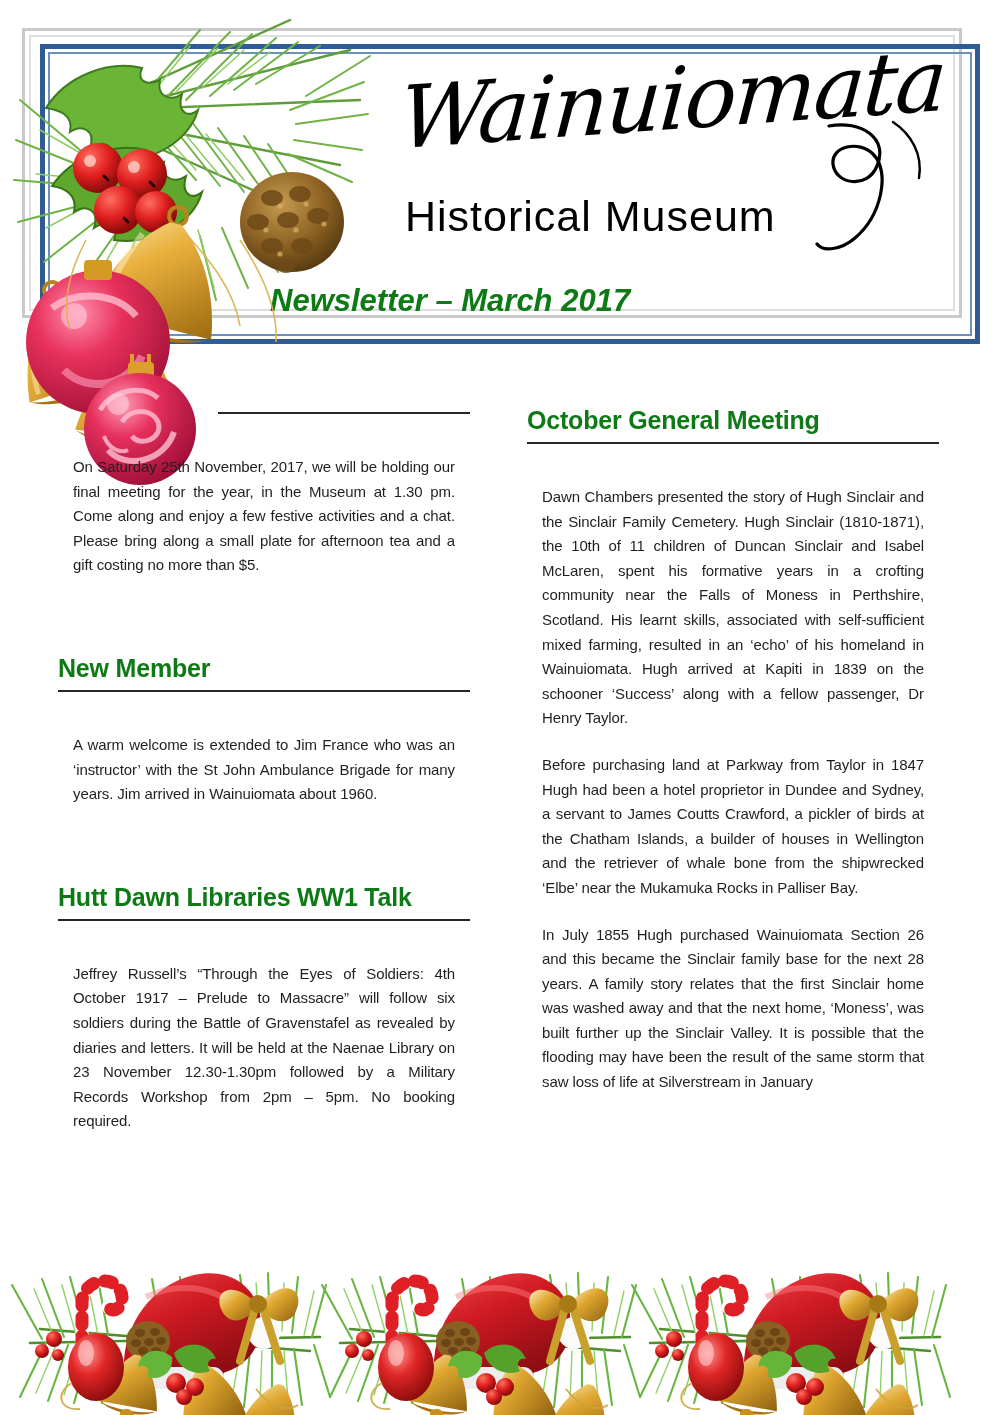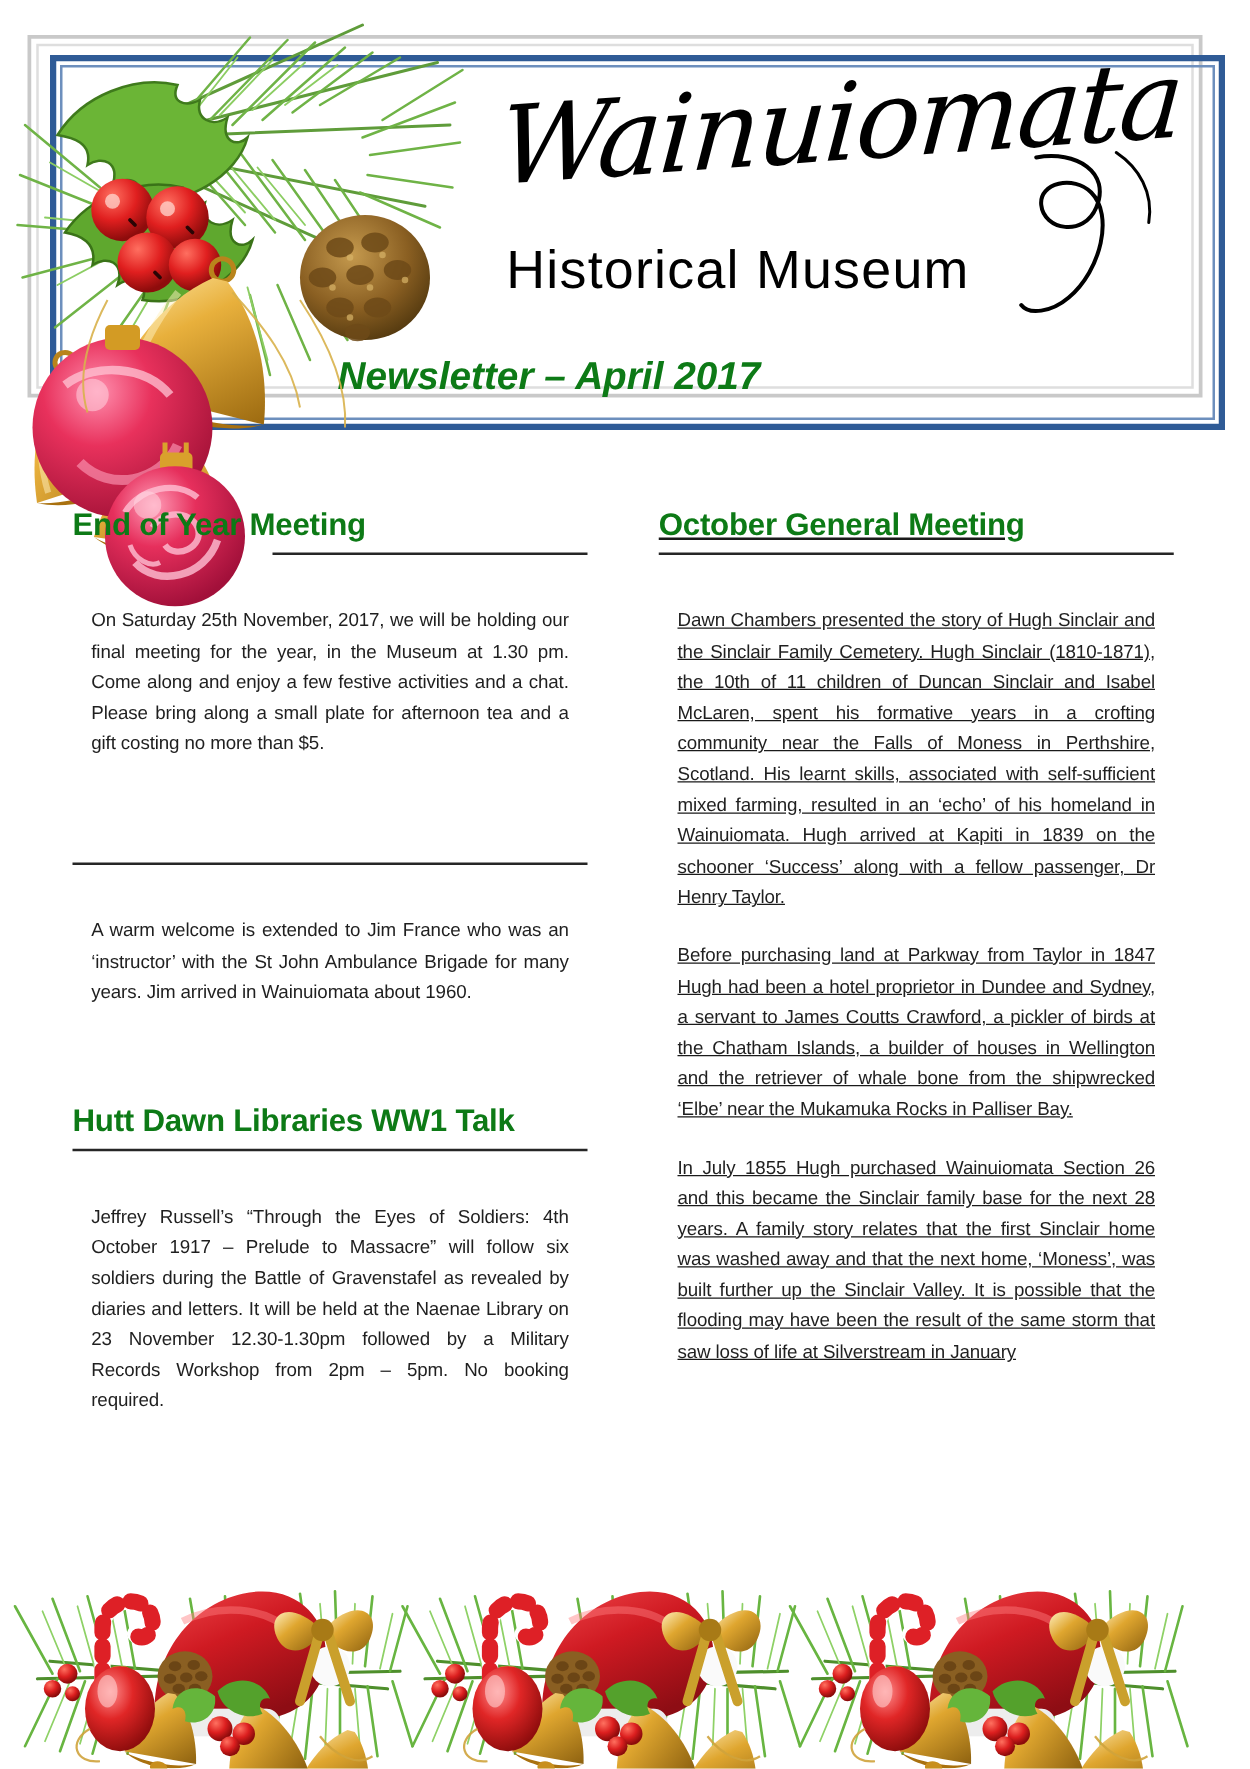--- a/index.html
+++ b/index.html
@@ -118,21 +118,21 @@
     position: absolute;
     left: 0; top: 405px;
     width: 1000px;
   }
   .col {
     position: absolute;
     top: 0;
     width: 412px;
   }
   .col-left  { left: 58px; }
-  .col-right { left: 527px; text-decoration: underline; }
+  .col-right { left: 527px; }
 
   .section { margin-bottom: 4px; }
 
   h2.section-heading {
     margin: 0;
     font-family: "Liberation Sans", sans-serif;
     font-weight: bold;
     font-size: 25px;
     line-height: 30px;
     color: #0d7a16;
@@ -179,21 +179,21 @@
   <div class="logo-script">Wainuiomata</div>
 
   <svg class="logo-swash" viewBox="0 0 120 145">
     <path d="M14 6 C 46 0, 74 18, 62 46 C 52 70, 20 64, 18 44 C 16 26, 44 20, 58 34
              C 76 52, 66 96, 40 118 C 26 130, 8 132, 2 124" fill="none" stroke="#000" stroke-width="3.2" stroke-linecap="round"></path>
     <path d="M78 2 C 96 14, 108 34, 104 58" fill="none" stroke="#000" stroke-width="2.4" stroke-linecap="round"></path>
   </svg>
 
   <div class="logo-sub">Historical Museum</div>
 
-  <div class="newsletter-title">Newsletter – April 2017</div>
+  <div class="newsletter-title">Newsletter – March 2017</div>
 
   <svg class="header-deco" viewBox="0 0 400 500">
     <defs>
       <radialGradient id="gBall" cx="36%" cy="30%" r="72%">
         <stop offset="0%" stop-color="#ff8fae"></stop>
         <stop offset="42%" stop-color="#e8315c"></stop>
         <stop offset="100%" stop-color="#a8143a"></stop>
       </radialGradient>
       <linearGradient id="gBell" x1="0" y1="0" x2="1" y2="1">
         <stop offset="0%" stop-color="#ffe9a8"></stop>
@@ -374,29 +374,29 @@
     </g>
     <circle cx="40" cy="52" r="11" fill="#ffd9e4" opacity=".5"></circle>
   </svg>
 </div>
 
 <div class="content">
 
   <div class="col col-left">
 
     <div class="section">
-      <h2 class="section-heading">End of Year Meeting</h2>
       <div class="rule rule-indent"></div>
       <div class="gap-sm"></div>
       <p class="body-text">On Saturday 25th November, 2017, we will be holding our final meeting for the year, in the Museum at 1.30 pm. Come along and enjoy a few festive activities and a chat. Please bring along a small plate for afternoon tea and a gift costing no more than $5.</p>
     </div>
 
     <div class="gap-lg"></div>
 
     <div class="section">
+      <h2 class="section-heading">New Member</h2>
       <div class="rule"></div>
       <div class="gap-sm"></div>
       <p class="body-text">A warm welcome is extended to Jim France who was an ‘instructor’ with the St John Ambulance Brigade for many years. Jim arrived in Wainuiomata about 1960.</p>
     </div>
 
     <div class="gap-lg"></div>
 
     <div class="section">
       <h2 class="section-heading">Hutt Dawn Libraries WW1 Talk</h2>
       <div class="rule"></div>

